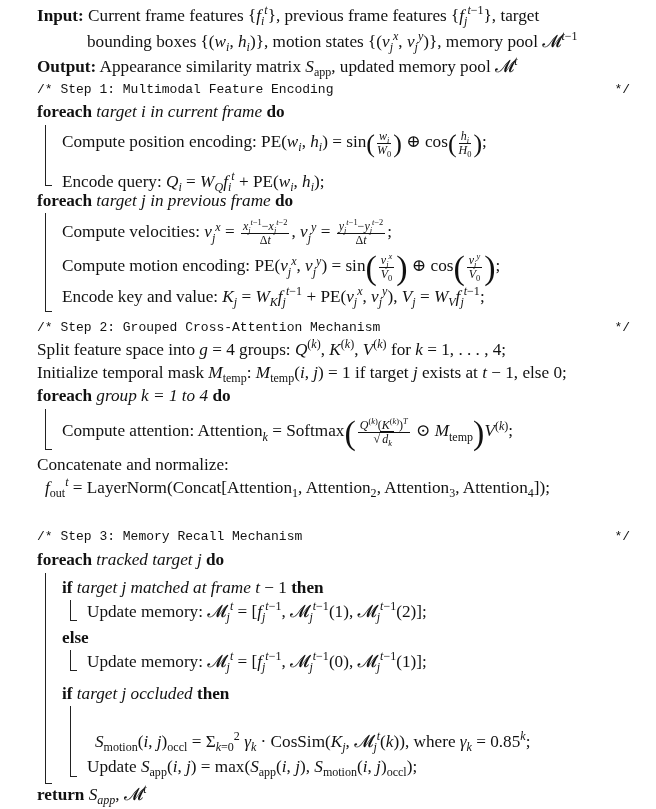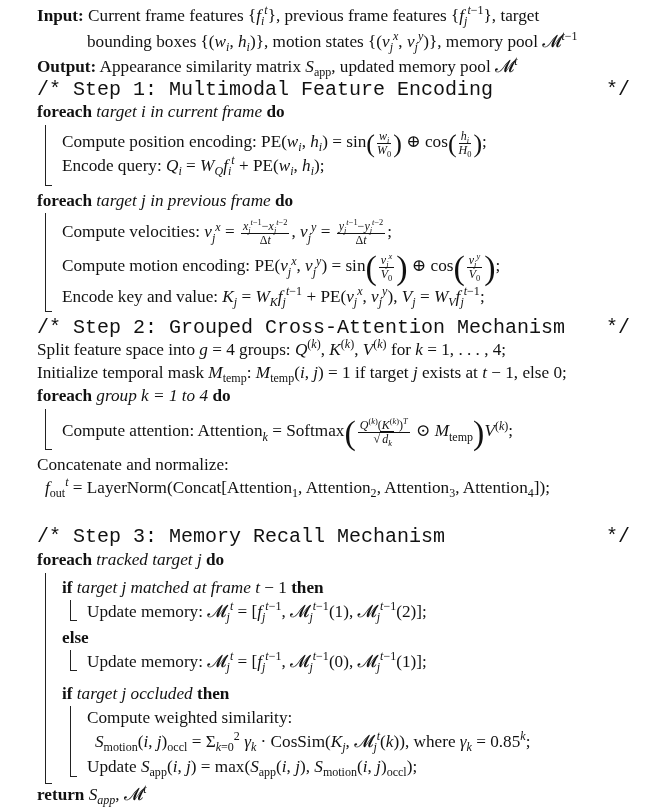--- a/index.html
+++ b/index.html
@@ -5,21 +5,21 @@
   html, body { margin: 0; padding: 0; background: #ffffff; }
   body {
     width: 656px; height: 809px; overflow: hidden;
     font-family: "Liberation Serif", "DejaVu Serif", serif;
     color: #111111; font-size: 17.2px;
   }
   #algo { position: relative; width: 656px; height: 809px; }
   .line { position: absolute; white-space: nowrap; line-height: 20px; }
   .kw { font-weight: bold; }
   .it { font-style: italic; }
-  .mono { font-family: "Liberation Mono", "DejaVu Sans Mono", monospace; font-size: 20px; }
+  .mono { font-family: "Liberation Mono", "DejaVu Sans Mono", monospace; font-size: 13px; }
   .comment-end { position: absolute; right: 26px; }
   .bar {
     position: absolute; border-left: 1.3px solid #222; border-bottom: 1.3px solid #222;
     width: 6px;
   }
   sub, sup { font-size: 70%; line-height: 0; }
   .frac { display: inline-flex; flex-direction: column; vertical-align: middle; text-align: center; font-size: 12px; line-height: 13px; margin: 0 2px; }
   .frac .num { border-bottom: 1px solid #111; padding: 0 2px; }
   .paren { font-size: 26px; vertical-align: middle; line-height: 0; }
   .big-paren { font-size: 34px; vertical-align: middle; line-height: 0; }
@@ -54,21 +54,21 @@
   <div class="bar" style="left:45px; top:125px; height:60px;"></div>
   <div class="line" style="left:62px; top:130px;">
     Compute position encoding: PE(<i>w<sub>i</sub></i>, <i>h<sub>i</sub></i>) = sin<span class="paren">(</span><span class="frac">
         <span class="num"><i>w<sub>i</sub></i></span>
         <span><i>W</i><sub>0</sub></span>
       </span><span class="paren">)</span> ⊕ cos<span class="paren">(</span><span class="frac">
         <span class="num"><i>h<sub>i</sub></i></span>
         <span><i>H</i><sub>0</sub></span>
       </span><span class="paren">)</span>;
   </div>
-  <div class="line" style="left:62px; top:156px;">
+  <div class="line" style="left:62px; top:172px;">
     Encode query: <i>Q<sub>i</sub></i> = <i>W<sub>Q</sub>f</i><sub><i>i</i></sub><sup><i>t</i></sup> + PE(<i>w<sub>i</sub></i>, <i>h<sub>i</sub></i>);
   </div>
 
   <div class="line" style="left:37px; top:191px;">
     <span class="kw">foreach</span>
     <span class="it">target j in previous frame</span>
     <span class="kw">do</span>
   </div>
   <div class="bar" style="left:45px; top:213px; height:98px;"></div>
   <div class="line" style="left:62px; top:220px;">
@@ -146,21 +146,20 @@
   <div class="line" style="left:87px; top:652px;">
     Update memory: 𝓜<sub><i>j</i></sub><sup><i>t</i></sup> = [<i>f</i><sub><i>j</i></sub><sup><i>t</i>−1</sup>, 𝓜<sub><i>j</i></sub><sup><i>t</i>−1</sup>(0), 𝓜<sub><i>j</i></sub><sup><i>t</i>−1</sup>(1)];
   </div>
 
   <div class="line" style="left:62px; top:684px;">
     <span class="kw">if</span>
     <span class="it">target j occluded</span>
     <span class="kw">then</span>
   </div>
   <div class="bar" style="left:70px; top:706px; height:70px;"></div>
-  <div class="line" style="left:87px; top:708px;">Compute weighted similarity:</div>
   <div class="line" style="left:95px; top:732px;">
     <i>S</i><sub>motion</sub>(<i>i</i>, <i>j</i>)<sub>occl</sub> = Σ<sub><i>k</i>=0</sub><sup>2</sup> <i>γ<sub>k</sub></i> · CosSim(<i>K<sub>j</sub></i>, 𝓜<sub><i>j</i></sub><sup><i>t</i></sup>(<i>k</i>)), where <i>γ<sub>k</sub></i> = 0.85<sup><i>k</i></sup>;
   </div>
   <div class="line" style="left:87px; top:757px;">
     Update <i>S</i><sub>app</sub>(<i>i</i>, <i>j</i>) = max(<i>S</i><sub>app</sub>(<i>i</i>, <i>j</i>), <i>S</i><sub>motion</sub>(<i>i</i>, <i>j</i>)<sub>occl</sub>);
   </div>
 
   <div class="line" style="left:37px; top:785px;">
     <span class="kw">return</span>
     <span><i>S<sub>app</sub></i>, 𝓜<sup><i>t</i></sup></span>

